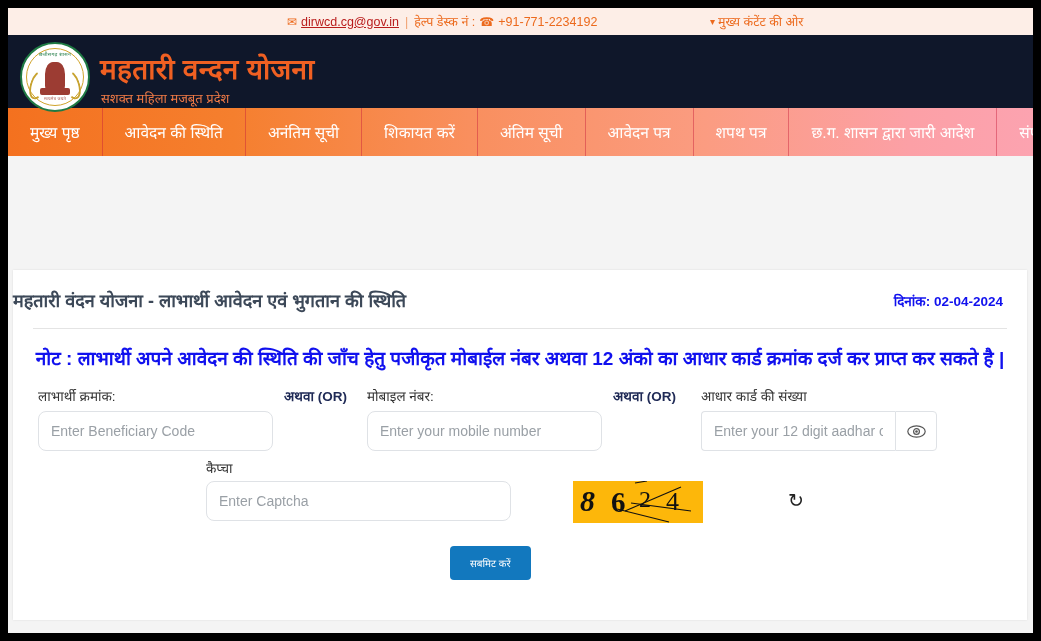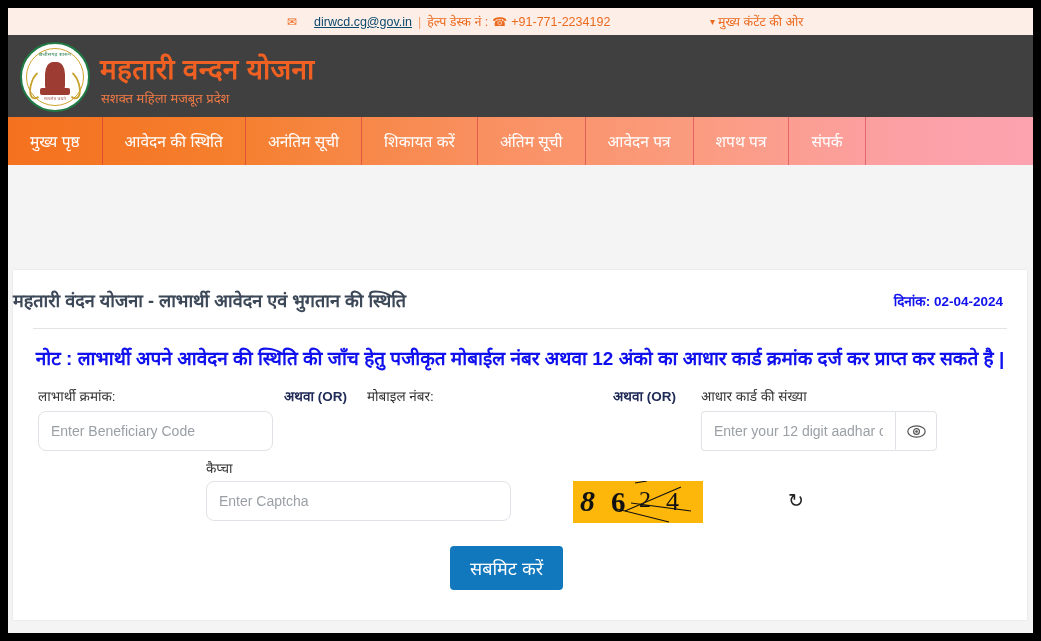--- a/index.html
+++ b/index.html
@@ -35,31 +35,31 @@
     white-space: nowrap;
   }
   .topbar-right {
     position: absolute;
     left: 702px; top: 0;
     height: 27px;
     display: flex; align-items: center;
     gap: 3px;
     white-space: nowrap;
   }
-  .topbar a { color: #0c4a6e; text-decoration: underline; margin-left: 13px; }
+  .topbar a { color: #b91c1c; text-decoration: underline; }
   .tb-sep { color: #f0a070; margin: 0 2px; }
   .ico { display: inline-block; line-height: 1; }
   .mail-ico { font-size: 12px; }
   .phone-ico { font-size: 12px; }
   .chev { font-size: 10px; }
 
   
   .brandbar {
-    height: 82px;
-    background: #404040;
+    height: 73px;
+    background: #0f172a;
     position: relative;
   }
   .logo {
     position: absolute;
     left: 12px; top: 7px;
     width: 70px; height: 70px;
     border-radius: 50%;
     background: #fff;
     border: 2.5px solid #1f7a44;
     overflow: hidden;
@@ -271,21 +271,21 @@
     height: 66px;
   }
   .submit-btn {
     position: absolute;
     left: 437px; top: 17px;
     background: #1278be;
     color: #fff;
     border: none;
     border-radius: 4px;
     padding: 10px 20px;
-    font-size: 18px;
+    font-size: 10px;
     font-family: "Liberation Sans", sans-serif;
     cursor: pointer;
   }
 </style>
 </head>
 <body>
 
 <div id="page">
 
   <div class="topbar">
@@ -317,20 +317,21 @@
   </div>
 
   <nav class="nav">
     <div class="nav-item">मुख्य पृष्ठ</div>
     <div class="nav-item">आवेदन की स्थिति</div>
     <div class="nav-item">अनंतिम सूची</div>
     <div class="nav-item">शिकायत करें</div>
     <div class="nav-item">अंतिम सूची</div>
     <div class="nav-item">आवेदन पत्र</div>
     <div class="nav-item">शपथ पत्र</div>
+    <div class="nav-item">छ.ग.  शासन द्वारा जारी आदेश</div>
     <div class="nav-item">संपर्क</div>
     <div class="nav-spacer"></div>
   </nav>
 
   <div class="card">
 
     <div class="card-head">
       <div class="card-title">महतारी वंदन योजना - लाभार्थी आवेदन एवं भुगतान की स्थिति</div>
       <div class="card-date">दिनांक: 02-04-2024</div>
     </div>
@@ -339,20 +340,21 @@
 
     <div class="note">नोट : लाभार्थी अपने आवेदन की स्थिति की जाँच हेतु पजीकृत मोबाईल नंबर अथवा 12 अंको का आधार कार्ड क्रमांक दर्ज कर प्राप्त कर सकते है |</div>
 
     <div class="form-row">
       <div class="lbl" style="left:25px; top:8px;">लाभार्थी क्रमांक:</div>
       <input class="inp" style="left: 25px; top: 32px; width: 235px;" placeholder="Enter Beneficiary Code">
 
       <div class="or" style="left:271px; top:8px;">अथवा (OR)</div>
 
       <div class="lbl" style="left:354px; top:8px;">मोबाइल नंबर:</div>
+      <input class="inp" style="left: 354px; top: 32px; width: 235px;" placeholder="Enter your mobile number">
 
       <div class="or" style="left:600px; top:8px;">अथवा (OR)</div>
 
       <div class="lbl" style="left:688px; top:8px;">आधार कार्ड की संख्या</div>
       <div class="aadhar-group">
         <input class="inp" placeholder="Enter your 12 digit aadhar card number" style="">
         <button class="eye-btn">
           <svg width="19" height="13" viewBox="0 0 19 13">
             <ellipse cx="9.5" cy="6.5" rx="8.7" ry="5.6" fill="none" stroke="#555" stroke-width="1.2"></ellipse>
             <circle cx="9.5" cy="6.5" r="2.9" fill="none" stroke="#555" stroke-width="1.2"></circle>

